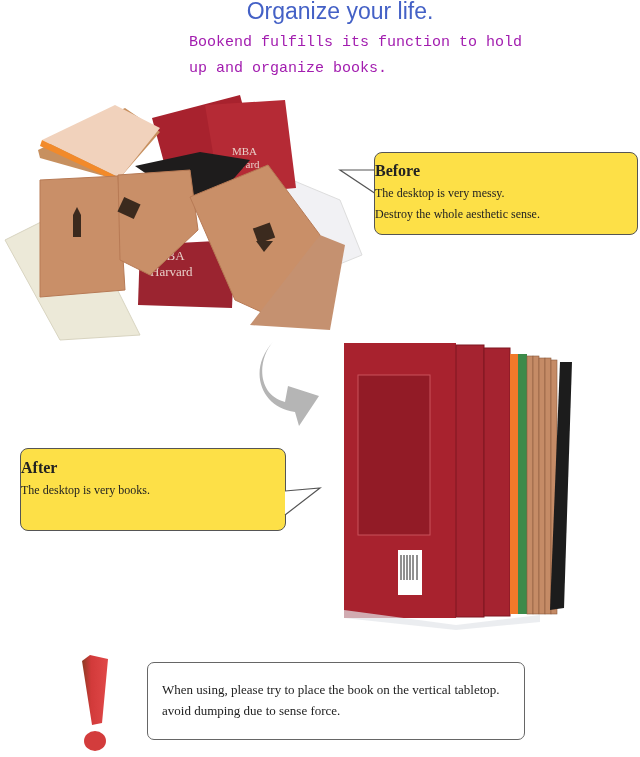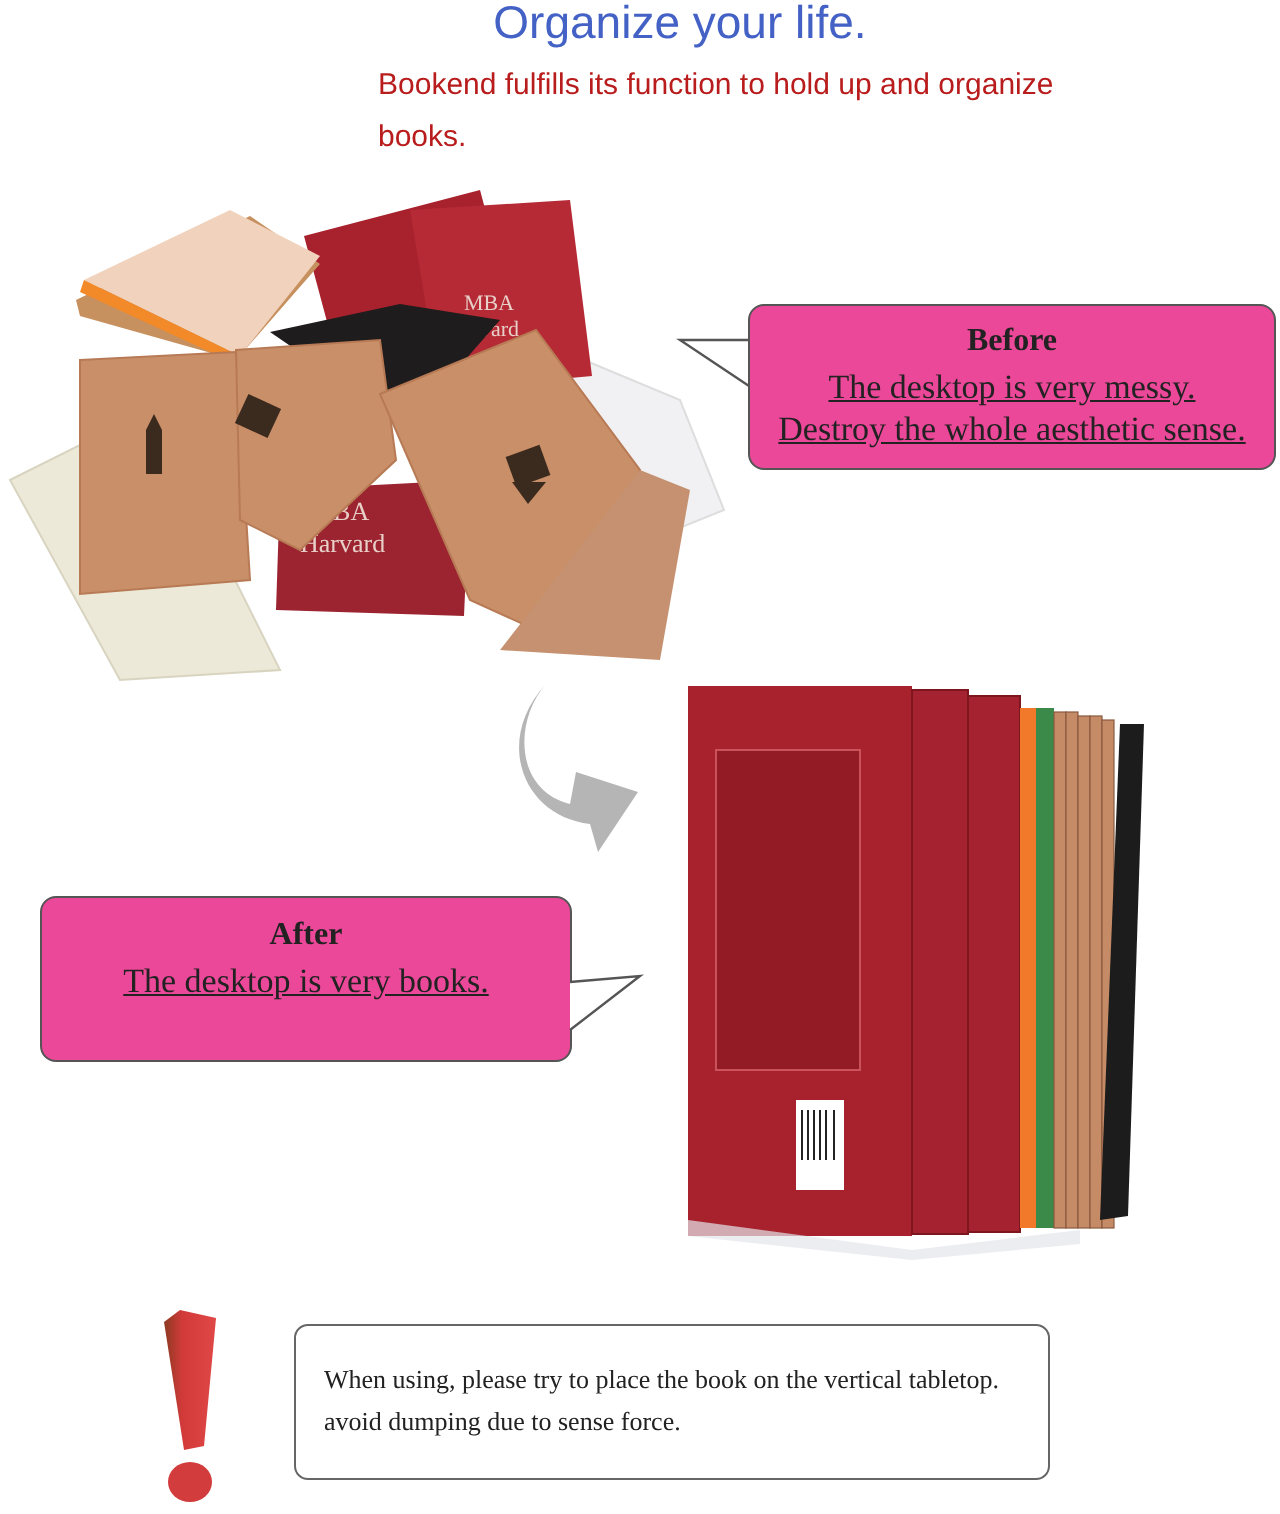--- a/index.html
+++ b/index.html
@@ -1,21 +1,21 @@
 <!DOCTYPE html>
 <html><head>
   <meta charset="utf-8">
   <style>
     html, body { margin:0; padding:0; background:#ffffff; }
     body { width:640px; height:757px; position:relative; overflow:hidden; font-family:"Liberation Serif", serif; }
     .title { position:absolute; left:0; width:640px; top:-2px; text-align:center; font-family:"Liberation Sans", sans-serif; font-size:23px; color:#4461c6; padding-left:40px; box-sizing:border-box; }
-    .subtitle { position:absolute; left:189px; top:30px; width:340px; font-family:Liberation Sans, sans-serif; font-size:15px; line-height:26px; color:#b91c1c; }
-    .bubble { position:absolute; border:1.2px solid #555; border-radius:8px; background:#ec4899; text-align:center; color:#222; box-sizing:border-box; }
+    .subtitle { position:absolute; left:189px; top:30px; width:340px; font-family:Liberation Mono, monospace; font-size:15px; line-height:26px; color:#a21caf; }
+    .bubble { position:absolute; border:1.2px solid #555; border-radius:8px; background:#fde047; text-align:left; color:#222; box-sizing:border-box; }
     .bubble .head { font-weight:bold; font-size:16px; margin-bottom:3px; }
-    .bubble .line { font-size:17px; line-height:21px;text-decoration:underline; }
+    .bubble .line { font-size:12px; line-height:21px; }
     .tail { position:absolute; }
     .note { position:absolute; left:147px; top:662px; width:378px; height:78px; border:1.2px solid #666; border-radius:7px; box-sizing:border-box; padding:16px 0 0 14px; font-size:13px; line-height:21px; color:#222; }
     .scene { position:absolute; }
   </style>
 </head>
 <body>
 
 <div class="title">Organize your life.</div>
 <div class="subtitle">Bookend fulfills its function to hold up and organize books.</div>
 

